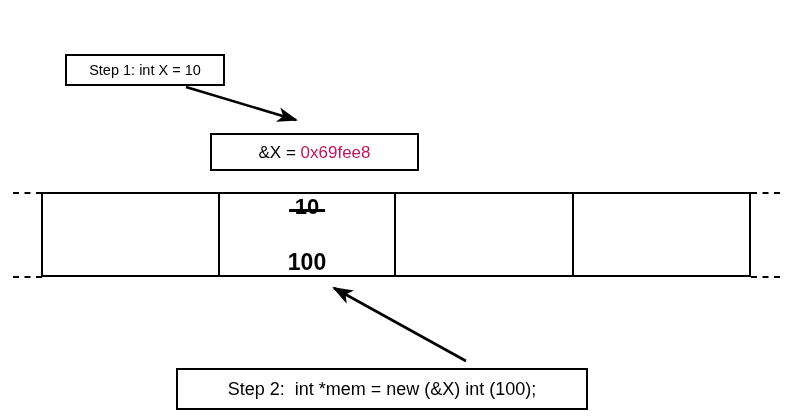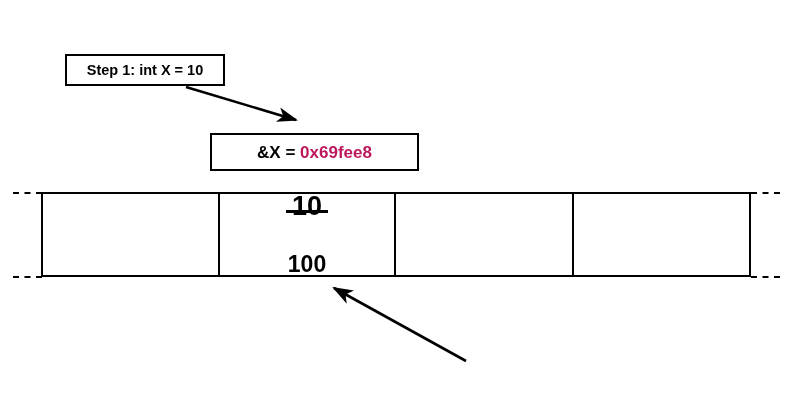--- a/index.html
+++ b/index.html
@@ -24,21 +24,21 @@
   
   .callout {
     position: absolute;
     box-sizing: border-box;
     border: 2px solid #000000;
     background: #ffffff;
     display: flex;
     align-items: center;
     justify-content: center;
     color: #000000;
-    font-weight: bold;
+    font-weight: normal;
     white-space: pre;
     line-height: 1;
   }
 
   #step1-box {
     left: 65px;
     top: 54px;
     width: 160px;
     height: 32px;
     font-size: 14.5px;
@@ -84,21 +84,21 @@
     justify-content: center;
     background: transparent;
   }
   .mem-cell:last-child { border-right: none; }
   .mem-cell-0 { width: 177px; }
   .mem-cell-1 { width: 176px; }
   .mem-cell-2 { width: 178px; }
   .mem-cell-3 { width: 175px; }
 
   .cell-old {
-    font-size: 27px;
+    font-size: 22px;
     font-weight: bold;
     color: #000000;
     line-height: 1;
     position: relative;
     margin-bottom: 16px;
   }
   .cell-old::after {
     content: "";
     position: absolute;
     left: -6px;
@@ -166,20 +166,23 @@
     <div class="mem-cell mem-cell-2">
       
       
     </div>
     <div class="mem-cell mem-cell-3">
       
       
     </div>
   </div>
 
+  <div class="callout" id="step2-box">
+    <span>Step 2:  int *mem = new (&amp;X) int (100);</span>
+  </div>
 
   <svg class="arrow-svg" viewBox="0 0 792 420">
     <defs>
       <marker id="arrowhead" markerWidth="9" markerHeight="9" refX="7.2" refY="3.1" orient="auto" markerUnits="strokeWidth">
         <path d="M0,0.2 L8,3.1 L0,6.0 L2.1,3.1 Z" fill="#000000"></path>
       </marker>
     </defs>
     <line x1="186" y1="87" x2="296" y2="120" stroke="#000000" stroke-width="2.6" marker-end="url(#arrowhead)"></line>
     <line x1="466" y1="361" x2="334" y2="288" stroke="#000000" stroke-width="2.6" marker-end="url(#arrowhead)"></line>
   </svg>

